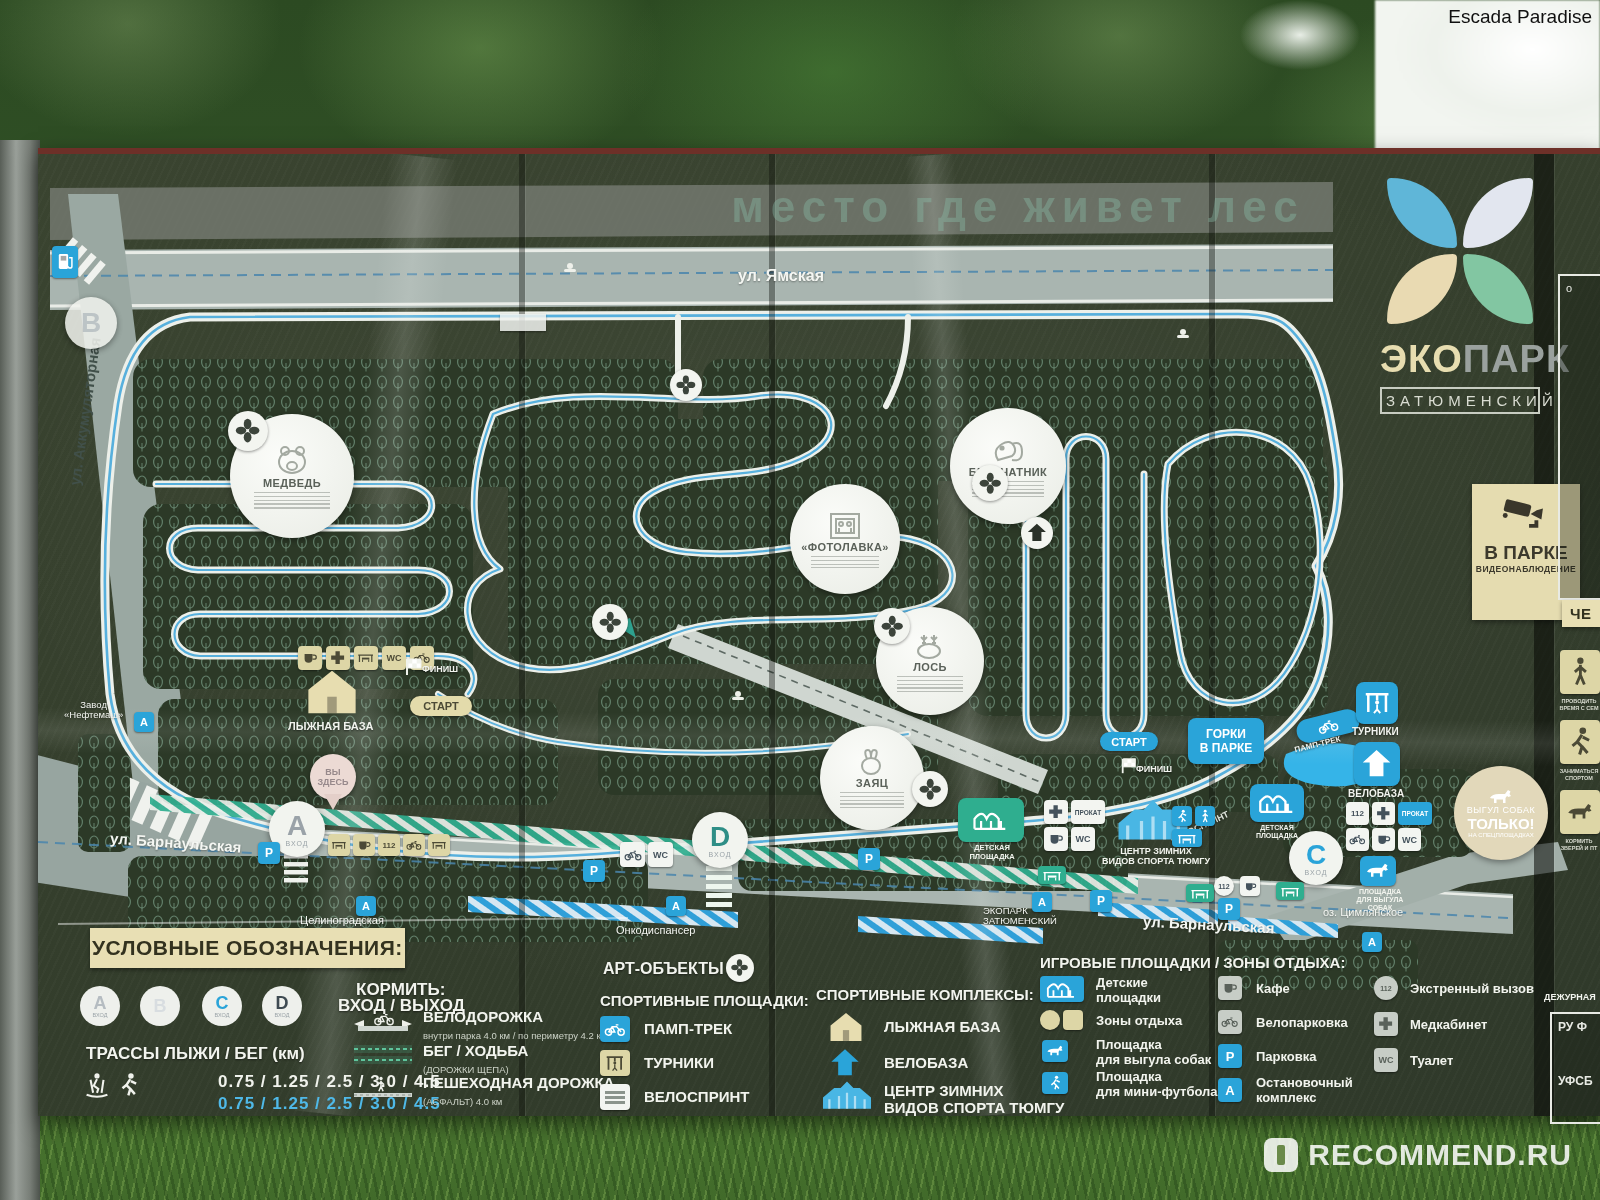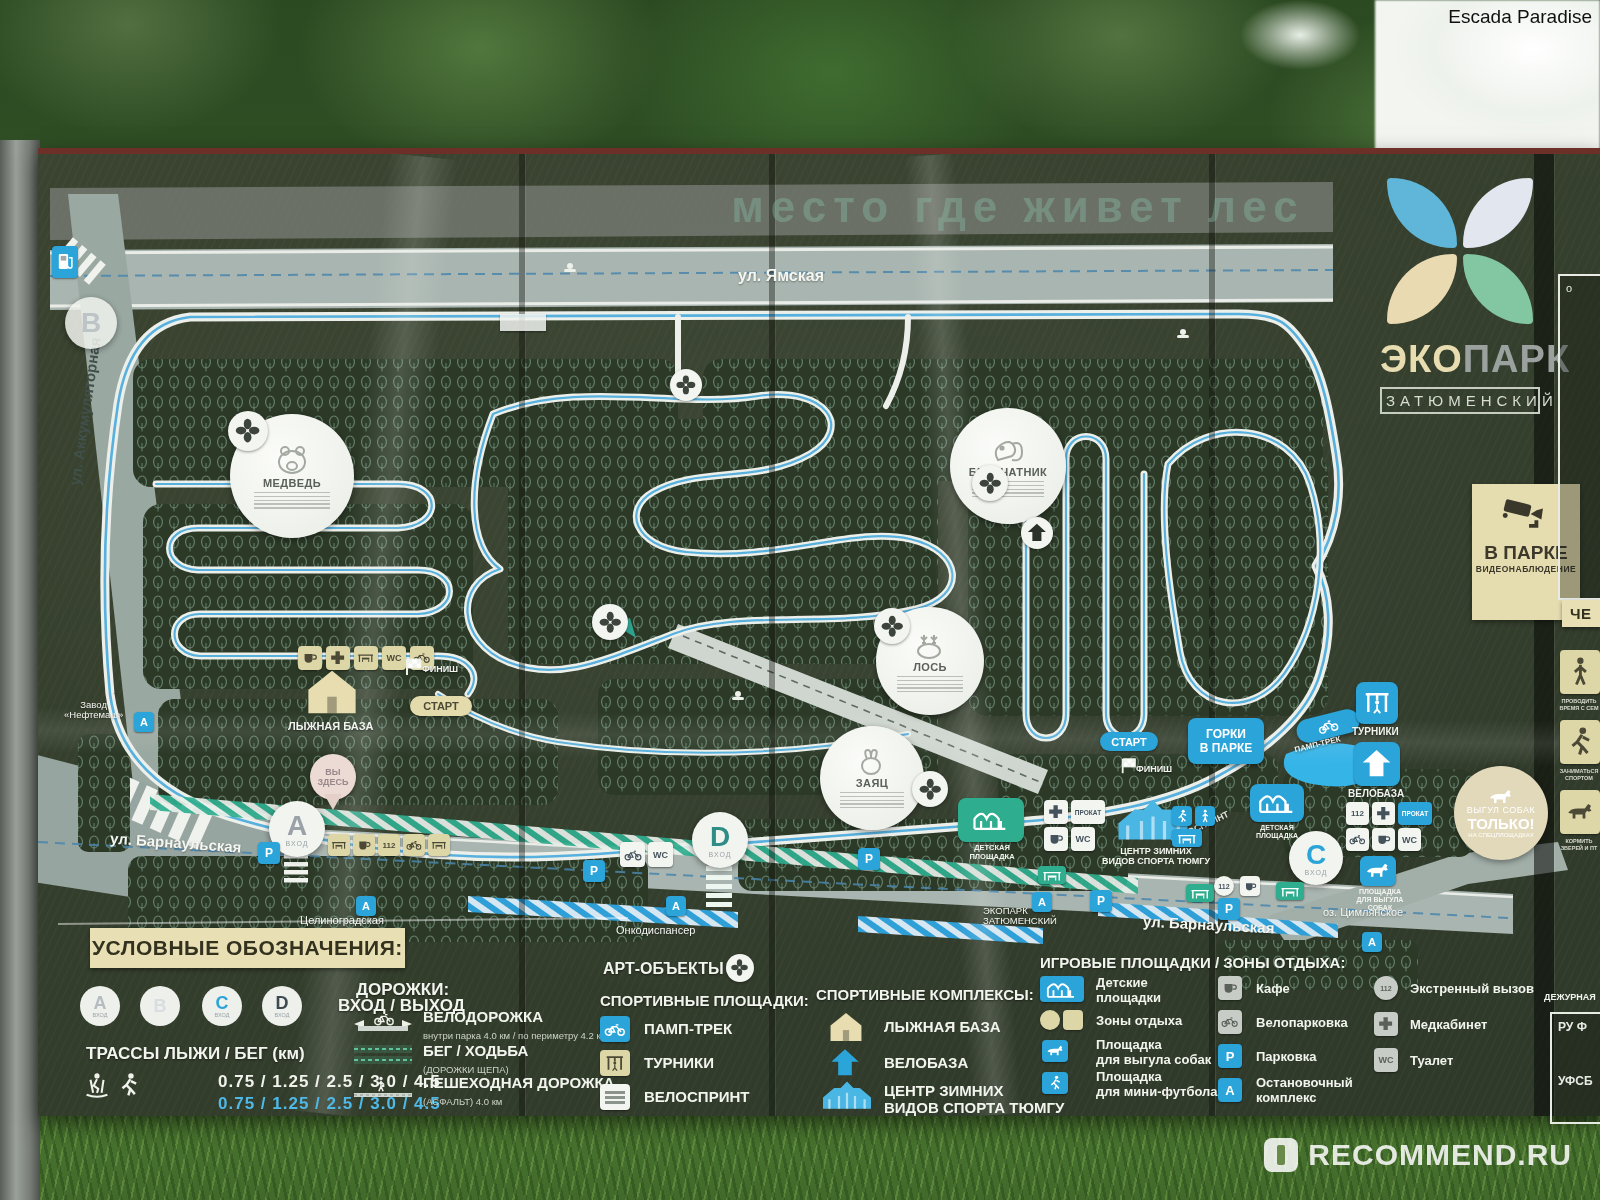--- a/index.html
+++ b/index.html
@@ -403,20 +403,33 @@
           <g fill="none" stroke="#8f968c" stroke-width="2">
             <circle cx="13" cy="8" r="4"></circle>
             <circle cx="28" cy="8" r="4"></circle>
             <ellipse cx="20" cy="19" rx="13" ry="11"></ellipse>
             <ellipse cx="20" cy="23" rx="5" ry="4"></ellipse>
           </g>
         </svg>
       <b>МЕДВЕДЬ</b>
       <div class="cap" style="height:18px"></div>
     </div>
+    <div class="poi" style="left:752px;top:330px;width:110px;height:110px">
+      <svg width="34" height="30" viewBox="0 0 34 30">
+          <g fill="none" stroke="#8f968c" stroke-width="2">
+            <rect x="3" y="3" width="28" height="24"></rect>
+            <rect x="8" y="8" width="18" height="14"></rect>
+            <circle cx="13" cy="13" r="2"></circle>
+            <circle cx="21" cy="13" r="2"></circle>
+            <path d="M11 22 v-5 M23 22 v-5"></path>
+          </g>
+        </svg>
+      <b>«ФОТОЛАВКА»</b>
+      <div class="cap" style="height:12px"></div>
+    </div>
     <div class="poi" style="left:912px;top:254px;width:116px;height:116px">
       <svg width="36" height="30" viewBox="0 0 36 30">
           <g fill="none" stroke="#8f968c" stroke-width="2">
             <path d="M8 24 q-6 -10 4 -16 q8 -5 12 2 q3 6 -2 10 Z"></path>
             <path d="M22 8 q10 -4 10 8 q0 10 -10 8"></path>
             <circle cx="12" cy="12" r="1.6" fill="#8f968c"></circle>
           </g>
         </svg>
       <b>БЕЛЬЧАТНИК</b>
       <div class="cap" style="height:16px"></div>
@@ -782,21 +795,21 @@
     <div class="lh" style="left:48px;top:890px;font-size:17px">ТРАССЫ ЛЫЖИ / БЕГ (км)</div>
     <svg style="position:absolute;left:46px;top:918px;width:26px;height:26px;color:#f0f2ec">
         <use href="#i-ski" width="26" height="26"></use>
       </svg>
     <svg style="position:absolute;left:80px;top:918px;width:22px;height:26px;color:#f0f2ec">
         <use href="#i-run" width="22" height="26"></use>
       </svg>
     <div class="tracknum" style="left:180px;top:918px;color:#f0f2ec">0.75 / 1.25 / 2.5 / 3.0 / 4.5</div>
     <div class="tracknum" style="left:180px;top:940px;color:#4fb9e8">0.75 / 1.25 / 2.5 / 3.0 / 4.5</div>
 
-    <div class="lh" style="left:318px;top:826px;font-size:17px">ДОРОЖКИ:</div>
+    <div class="lh" style="left:318px;top:826px;font-size:17px">КОРМИТЬ:</div>
     <svg style="position:absolute;left:316px;top:856px;width:58px;height:22px">
       <polygon points="0,14 10,10 10,18" fill="#eef0ea"></polygon>
         <polygon points="58,14 48,10 48,18" fill="#eef0ea"></polygon>
       <rect x="4" y="16" width="50" height="5" fill="#cfd6d0"></rect>
       <g color="#eef0ea">
           <use href="#i-bike" x="18" y="2" width="24" height="14"></use>
         </g>
     </svg>
     <div class="litem" style="left:385px;top:854px">
       <span>ВЕЛОДОРОЖКА</span><br>

